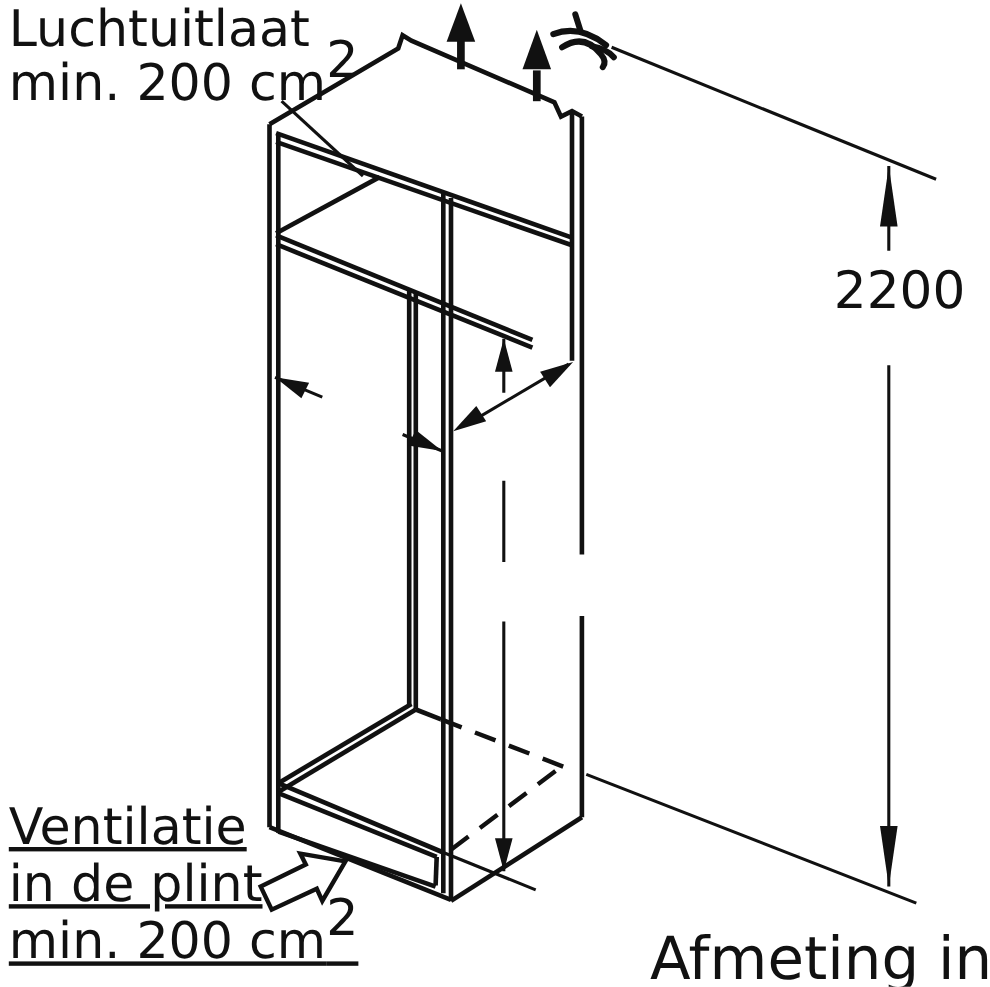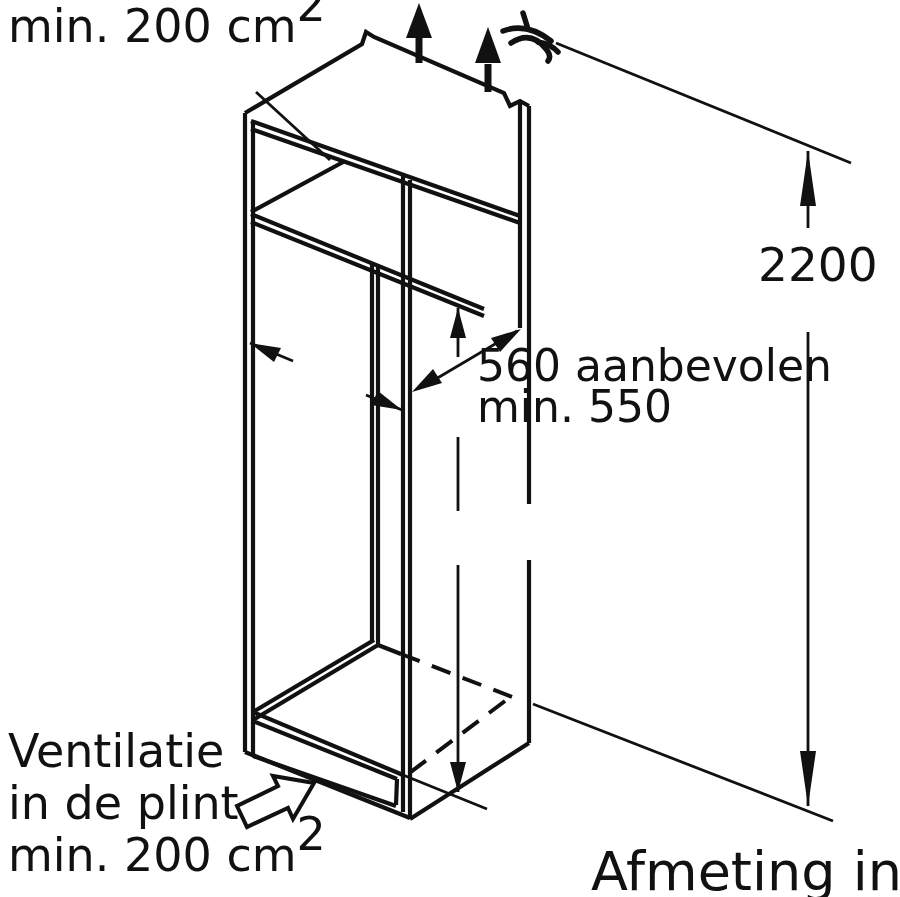--- a/index.html
+++ b/index.html
@@ -11,21 +11,21 @@
   .lbl div{line-height:1.06;}
   .sup{position:relative;top:-0.45em;}
   .sup-small{position:relative;top:-0.35em;font-size:0.82em;}
   .air-outlet{left:8px;top:2px;font-size:46px;}
   .max-height{left:758px;top:240px;font-size:47px;line-height:1.0;}
   .niche-width{left:297px;top:346px;font-size:44px;}
   .niche-width div{line-height:0.93;}
   .niche-depth{left:477px;top:346px;font-size:44px;}
   .niche-depth div{line-height:0.93;}
   .niche-height{left:412px;top:515px;font-size:45px;}
-  .plinth-vent{left:8px;top:726px;font-size:46px;}
+  .plinth-vent{left:8px;top:726px;font-size:46px;text-decoration:underline;}
   .plinth-vent div{line-height:1.13;}
   .footer-note{left:591px;top:840px;font-size:54px;}
 </style>
 </head>
 <body>
 
 <div id="stage">
 
 <svg width="900" height="897" viewBox="0 0 900 897">
 
@@ -117,32 +117,29 @@
     <path d="M523,13 L528,29"></path>
     <path d="M503,31 Q527,22 551,41"></path>
     <path d="M511,43 Q531,30 546,49 Q552,56 548,61"></path>
     <path d="M538,42 Q551,44 558,52"></path>
   </g>
 
   <polygon points="314,783 273,776 278,786 237,806 247,827 288,808 293,819" fill="#ffffff" stroke="#111" stroke-width="4" stroke-linejoin="miter"></polygon>
 </svg>
 
 <div class="lbl air-outlet">
+  <div>Luchtuitlaat</div>
   <div><span>min. 200 cm</span><span class="sup">2</span></div>
 </div>
 
 <div class="lbl max-height">
   <div>2200</div>
 </div>
 
 
-<div class="lbl niche-depth">
-  <div>560 aanbevolen</div>
-  <div>min. 550</div>
-</div>
 
 
 <div class="lbl plinth-vent">
   <div>Ventilatie</div>
   <div>in de plint</div>
   <div><span>min. 200 cm</span><span class="sup">2</span></div>
 </div>
 
 <div class="lbl footer-note">Afmeting in mm</div>
 

